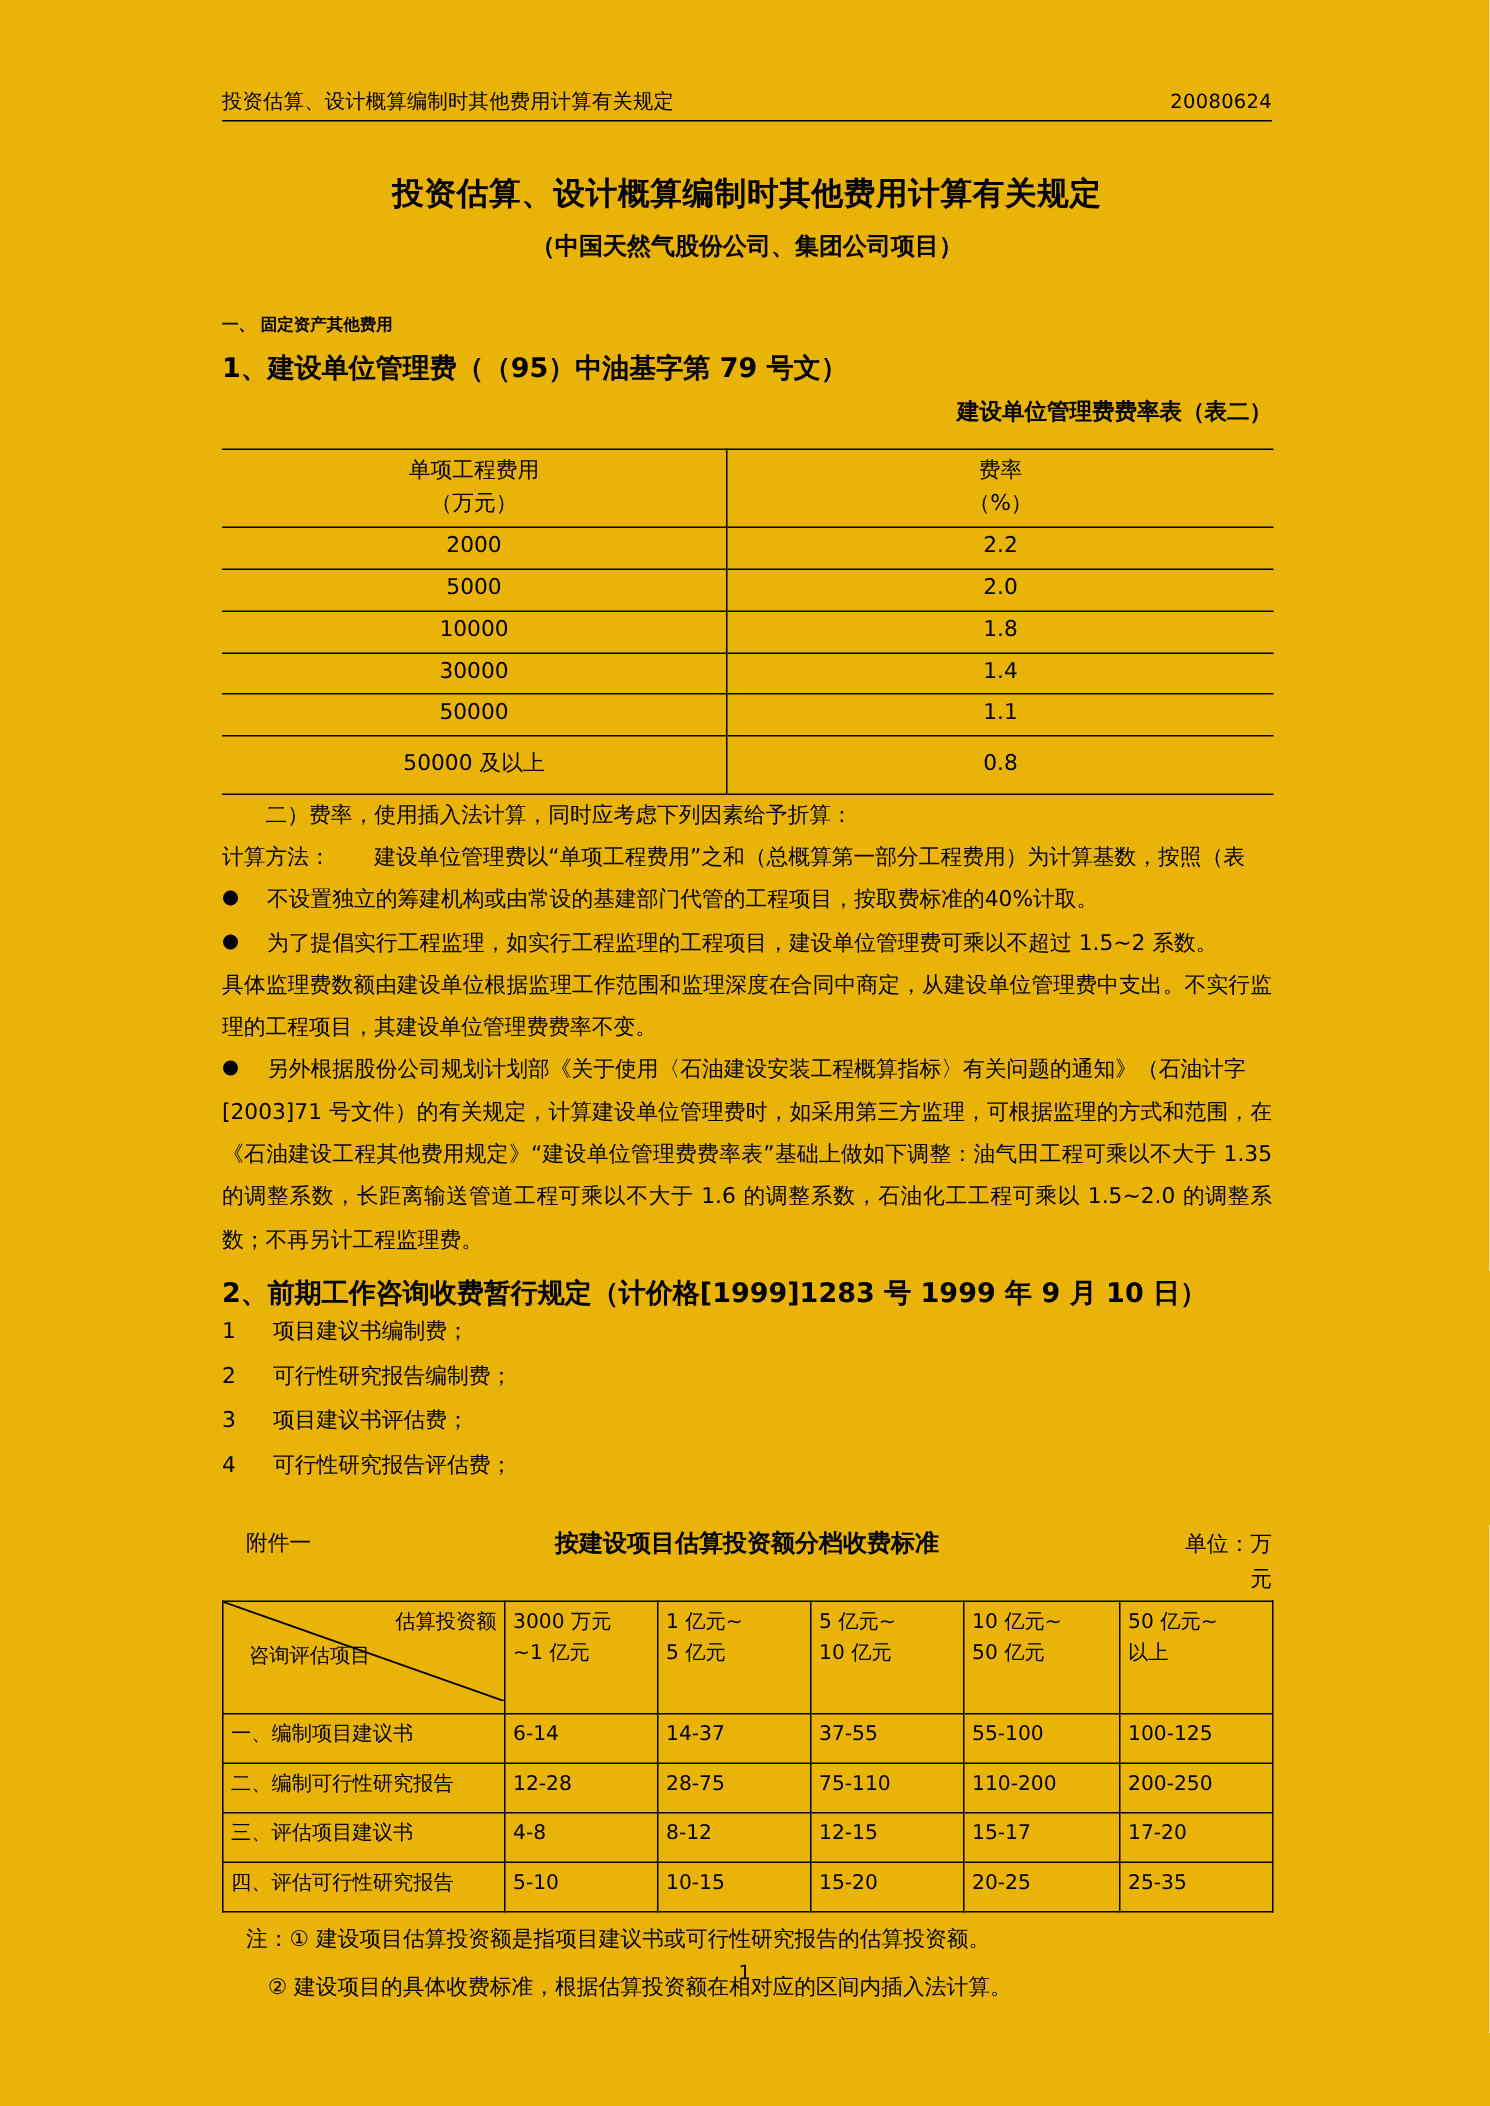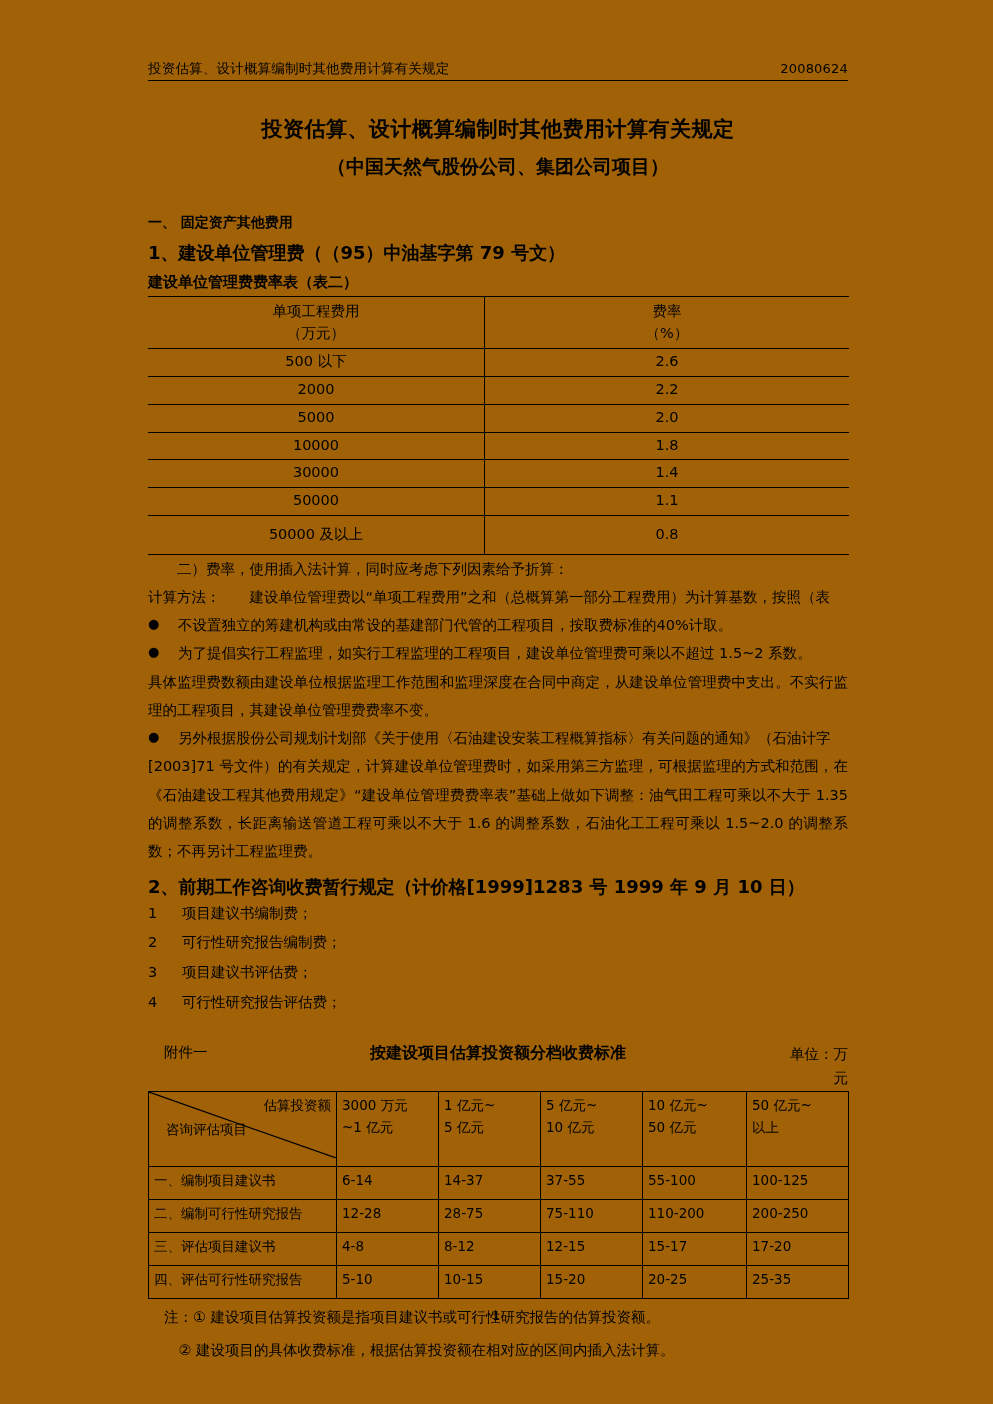--- a/index.html
+++ b/index.html
@@ -8,21 +8,21 @@
     background: #ffffff;
   }
   body {
     font-family: "DejaVu Sans", "Liberation Sans", sans-serif;
     color: #000000;
   }
   .page {
     position: relative;
     width: 993px;
     height: 1404px;
-    background: #a16207;
+    background: #eab308;
     box-sizing: border-box;
     overflow: hidden;
   }
   .content {
     position: absolute;
     left: 148px;
     top: 60px;
     width: 700px;
   }
 
@@ -46,40 +46,40 @@
   .doc-title {
     text-align: center;
     font-weight: bold;
     font-size: 21px;
     margin-top: 34px;
     letter-spacing: 0.5px;
   }
   .doc-subtitle {
     text-align: center;
     font-weight: bold;
-    font-size: 19px;
+    font-size: 16px;
     margin-top: 11px;
   }
 
   .h1 {
     font-weight: bold;
-    font-size: 14px;
+    font-size: 11px;
     margin-top: 34px;
   }
   .h2 {
     font-weight: bold;
     font-size: 18px;
     margin-top: 9px;
   }
   .table-caption {
-    text-align: left;
+    text-align: right;
     font-weight: bold;
     font-size: 15px;
     margin-top: 8px;
-    margin-bottom: 4px;
+    margin-bottom: 15px;
   }
 
   
   table.t1 {
     border-collapse: collapse;
     width: 700px;
     table-layout: fixed;
     font-size: 14.5px;
   }
   table.t1 td {
@@ -244,24 +244,20 @@
       <tbody>
         <tr class="hdr">
           <td class="c1">
             <div>单项工程费用</div>
             <div>（万元）</div>
           </td>
           <td class="c2">
             <div>费率</div>
             <div>（%）</div>
           </td>
-        </tr>
-        <tr>
-          <td class="c1">500 以下</td>
-          <td class="c2">2.6</td>
         </tr>
         <tr>
           <td class="c1">2000</td>
           <td class="c2">2.2</td>
         </tr>
         <tr>
           <td class="c1">5000</td>
           <td class="c2">2.0</td>
         </tr>
         <tr>

